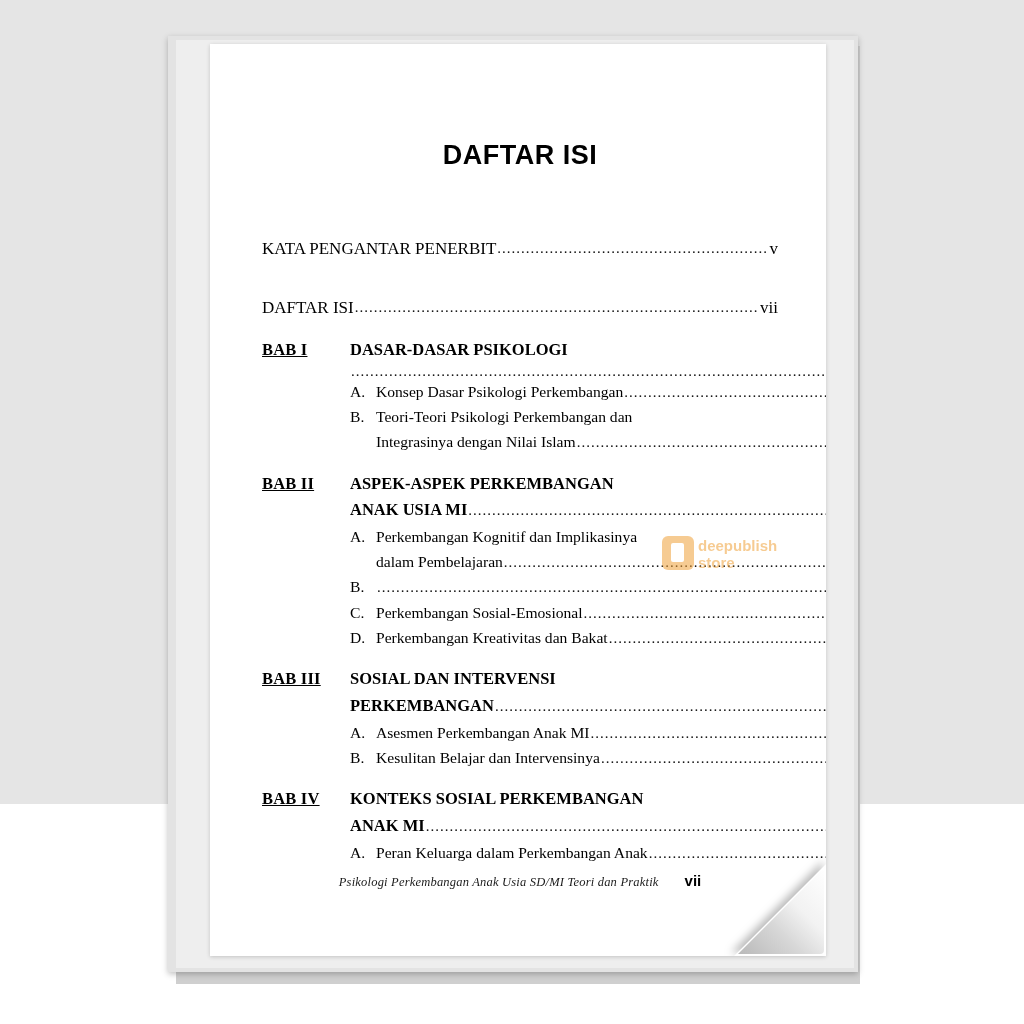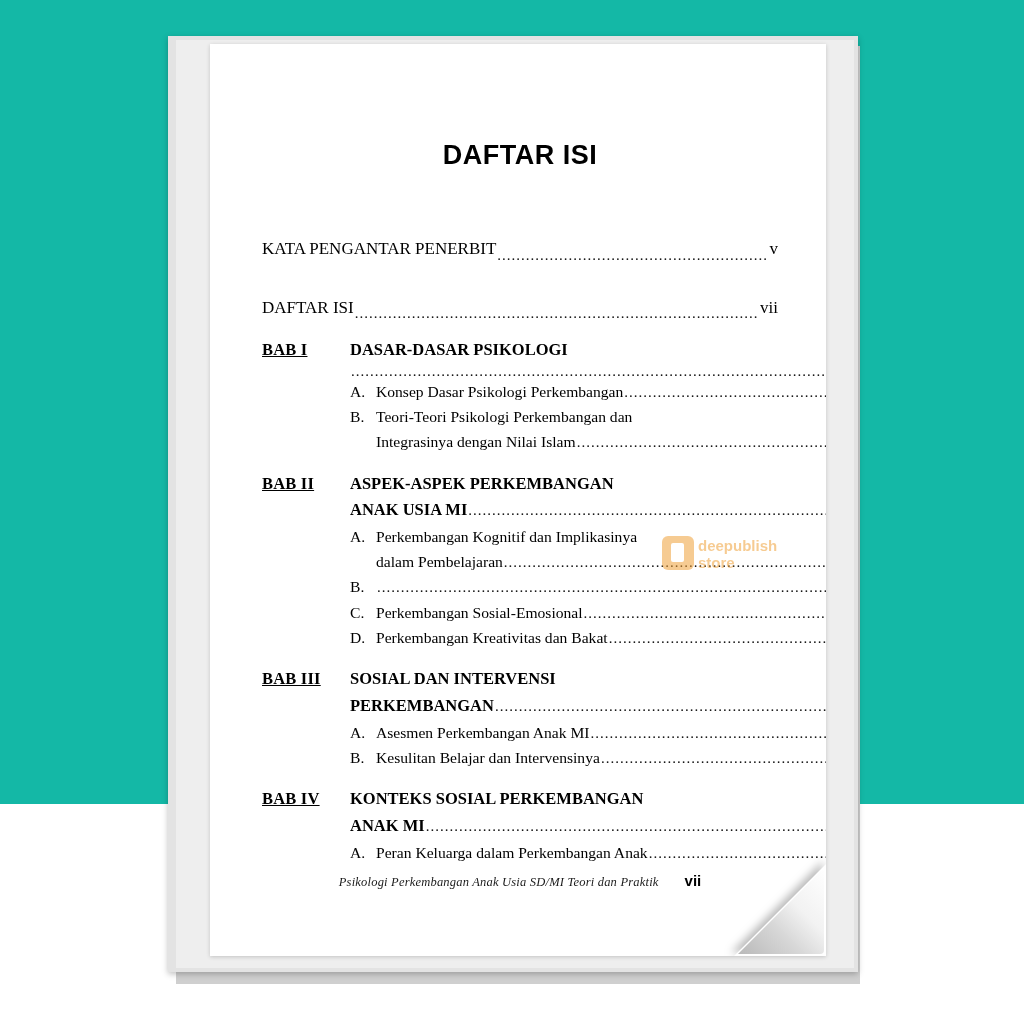--- a/index.html
+++ b/index.html
@@ -12,21 +12,21 @@
   }
   body {
     font-family: "Liberation Serif", serif;
   }
 
   
   .scene {
     position: relative;
     width: 1024px;
     height: 804px;
-    background: #14b8a6;
+    background: #e5e5e5;
   }
 
   
   .book-shadow {
     position: absolute;
     left: 176px;
     top: 46px;
     width: 684px;
     height: 938px;
     background: #cfcfcf;
@@ -85,21 +85,21 @@
   .toc {
     margin-top: 64px;
     font-size: 16.5px;
     color: #000;
     line-height: 1.62;
   }
 
   
   .fm-row {
     display: flex;
-    align-items: flex-end;
+    align-items: center;
     white-space: nowrap;
     margin-bottom: 11px;
     font-size: 17px;
     margin-top: 31px;
   }
   .fm-label { flex: 0 0 auto; }
   .dots {
     flex: 1 1 auto;
     overflow: hidden;
     white-space: nowrap;

